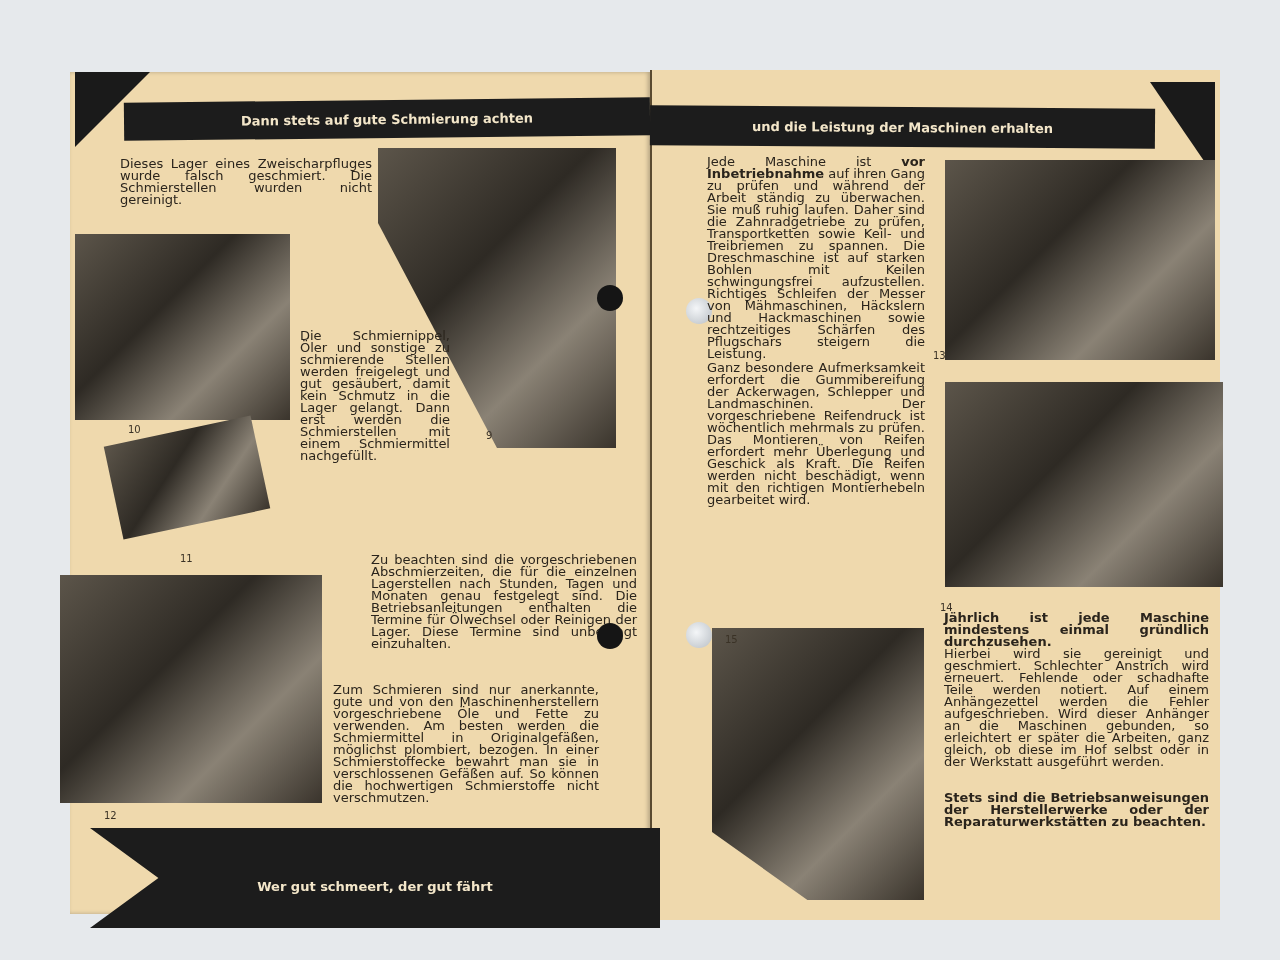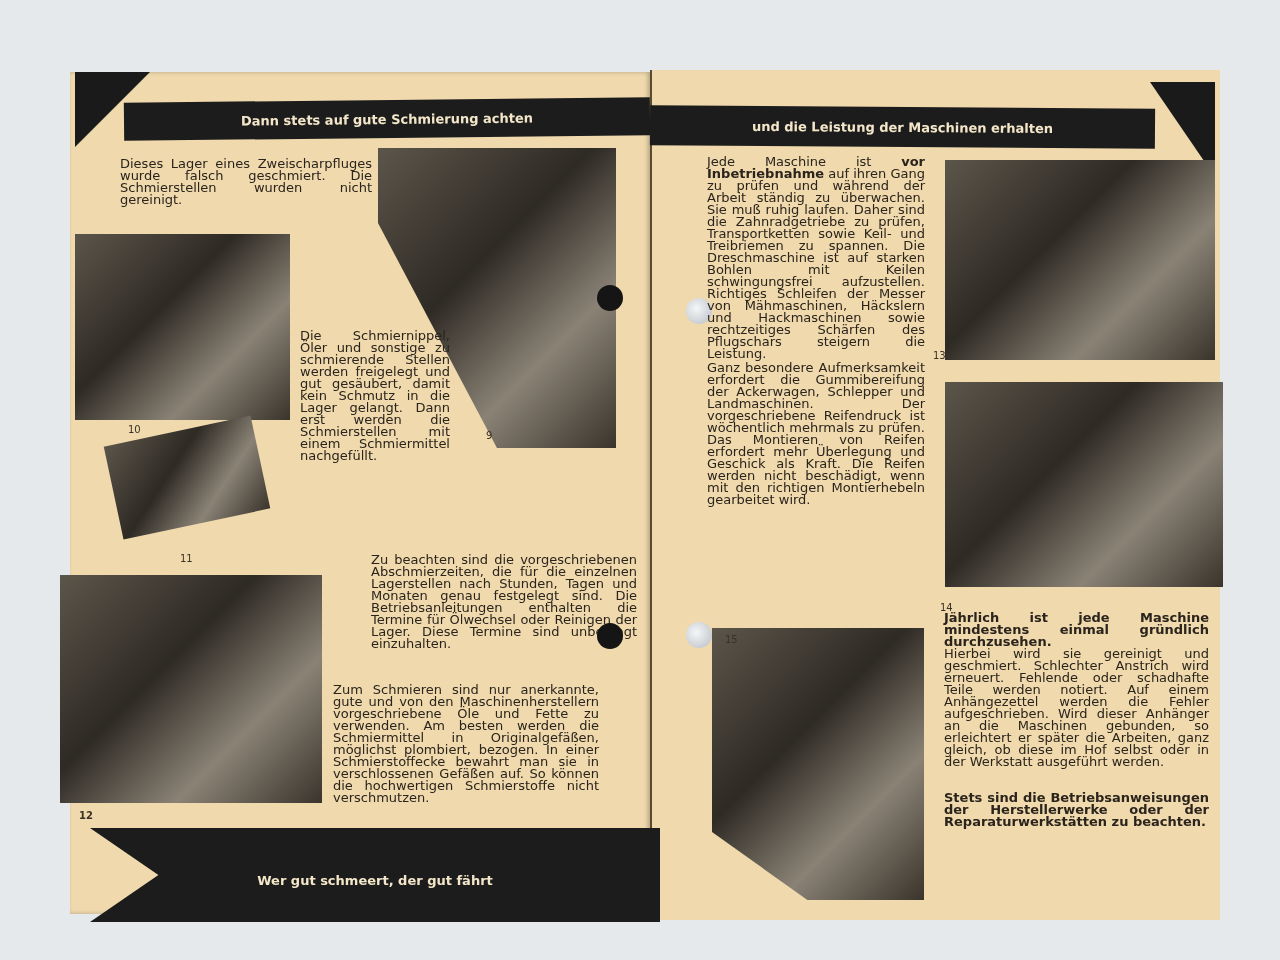--- a/index.html
+++ b/index.html
@@ -6,21 +6,21 @@
   body{width:1280px;height:960px;background:#e6e9ec;position:relative;overflow:hidden;font-family:"DejaVu Sans",sans-serif;}
   .page{position:absolute;background:#efd9ad;}
   .page.left{left:70px;top:72px;width:580px;height:842px;box-shadow:-2px 0 4px rgba(0,0,0,.25) inset;}
   .page.right{left:650px;top:70px;width:570px;height:850px;}
   .spine{position:absolute;left:650px;top:70px;width:2px;height:850px;background:#5a4a30;}
   .lcorner{position:absolute;left:75px;top:72px;width:0;height:0;border-top:75px solid #1a1a1a;border-right:75px solid transparent;}
   .rcorner{position:absolute;left:1150px;top:82px;width:0;height:0;border-top:95px solid #1a1a1a;border-left:65px solid transparent;}
   .banner{position:absolute;background:#1c1c1c;color:#f3e6c9;font-weight:bold;font-size:13px;display:flex;align-items:center;justify-content:center;}
   .banner.tl{left:124px;top:100px;width:526px;height:38px;transform:rotate(-0.6deg);}
   .banner.tr{left:650px;top:107px;width:505px;height:40px;transform:rotate(0.4deg);}
-  .banner.bl{left:90px;top:828px;width:570px;height:84px;clip-path:polygon(0 0,100% 0,100% 100%,0 100%,12% 50%);font-size:13px;padding-top:10px;}
+  .banner.bl{left:90px;top:828px;width:570px;height:84px;clip-path:polygon(0 0,100% 0,100% 100%,0 100%,12% 50%);font-size:13px;padding-top:16px;}
   .txt{position:absolute;font-size:13px;line-height:12px;color:#2a241c;text-align:justify;}
   .txt b{font-weight:bold;}
   .photo{position:absolute;background:linear-gradient(135deg,#5c554a,#2e2a24 40%,#8a8275 70%,#3a342c);}
   .cap{position:absolute;font-size:10px;color:#3a3226;}
   .hole{position:absolute;width:26px;height:26px;border-radius:50%;}
   .hole.dark{background:#151515;}
   .hole.light{background:radial-gradient(circle at 40% 40%,#f4f6f8,#b8bec4);}
 </style>
 </head>
 <body>
@@ -46,21 +46,21 @@
 <div class="cap" style="left:486px;top:430px;">9</div>
 
 <div class="photo" style="left:75px;top:234px;width:215px;height:186px;"></div>
 <div class="cap" style="left:128px;top:424px;">10</div>
 <div class="photo" style="left:112px;top:430px;width:150px;height:95px;transform:rotate(-12deg);"></div>
 <div class="cap" style="left:180px;top:553px;">11</div>
 
 <div class="txt" style="left:300px;top:330px;width:150px;">Die Schmiernippel, Öler und sonstige zu schmierende Stellen werden freigelegt und gut gesäubert, damit kein Schmutz in die Lager gelangt. Dann erst werden die Schmierstellen mit einem Schmiermittel nachgefüllt.</div>
 
 <div class="photo" style="left:60px;top:575px;width:262px;height:228px;"></div>
-<div class="cap" style="left:79px;top:810px;font-weight:bold;">12</div>
+<div class="cap" style="left:104px;top:810px;">12</div>
 
 <div class="txt" style="left:333px;top:554px;width:266px;margin-left:38px;">Zu beachten sind die vorgeschriebenen Abschmierzeiten, die für die einzelnen Lagerstellen nach Stunden, Tagen und Monaten genau festgelegt sind. Die Betriebsanleitungen enthalten die Termine für Ölwechsel oder Reinigen der Lager. Diese Termine sind unbedingt einzuhalten.</div>
 <div class="txt" style="left:333px;top:684px;width:266px;">Zum Schmieren sind nur anerkannte, gute und von den Maschinenherstellern vorgeschriebene Öle und Fette zu verwenden. Am besten werden die Schmiermittel in Originalgefäßen, möglichst plombiert, bezogen. In einer Schmierstoffecke bewahrt man sie in verschlossenen Gefäßen auf. So können die hochwertigen Schmierstoffe nicht verschmutzen.</div>
 
 <div class="hole dark" style="left:597px;top:285px;"></div>
 <div class="hole dark" style="left:597px;top:623px;"></div>
 <div class="hole light" style="left:686px;top:298px;"></div>
 <div class="hole light" style="left:686px;top:622px;"></div>
 
 <div class="txt" style="left:707px;top:156px;width:218px;"><span>Jede Maschine ist </span><b>vor Inbetriebnahme</b><span> auf ihren Gang zu prüfen und während der Arbeit ständig zu überwachen. Sie muß ruhig laufen. Daher sind die Zahnradgetriebe zu prüfen, Transportketten sowie Keil- und Treibriemen zu spannen. Die Dreschmaschine ist auf starken Bohlen mit Keilen schwingungsfrei aufzustellen. Richtiges Schleifen der Messer von Mähmaschinen, Häckslern und Hackmaschinen sowie rechtzeitiges Schärfen des Pflugschars steigern die Leistung.</span></div>

